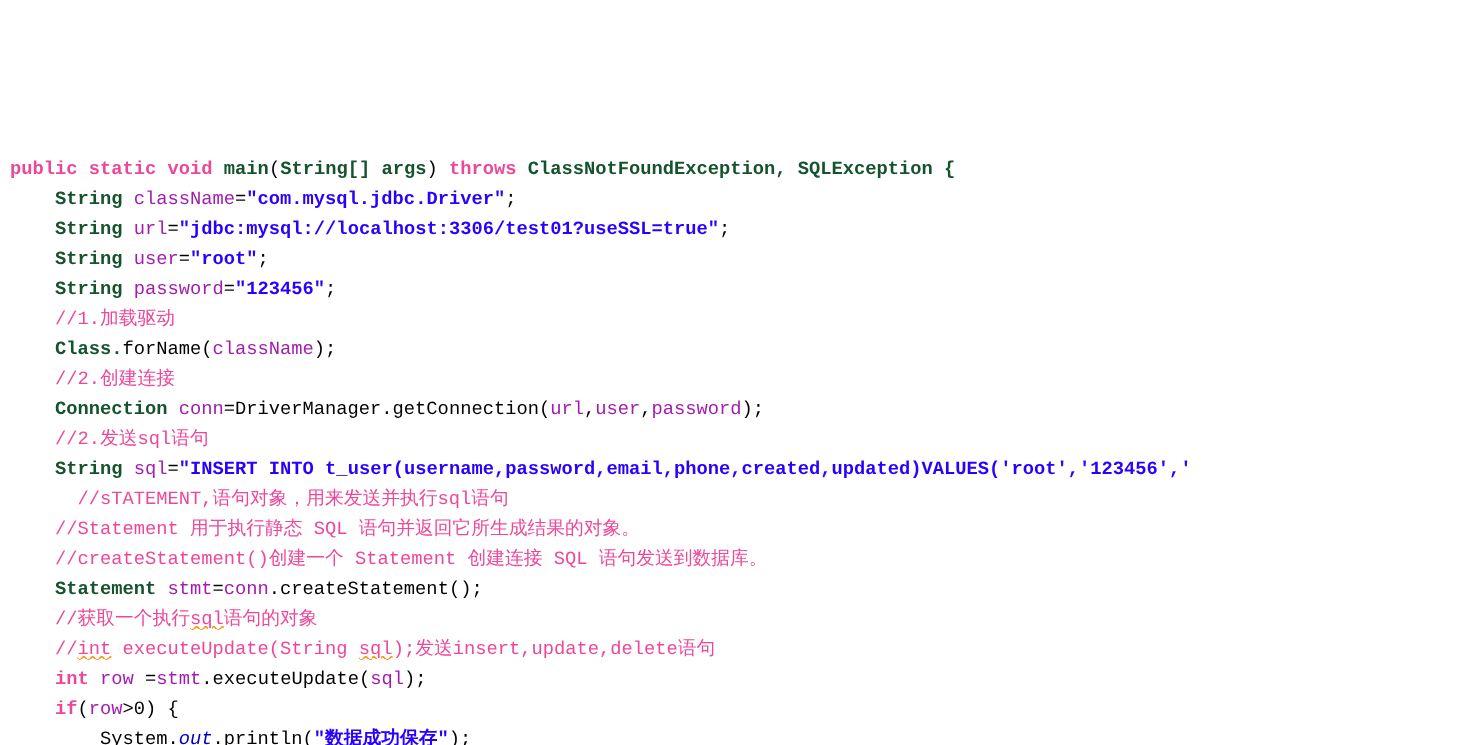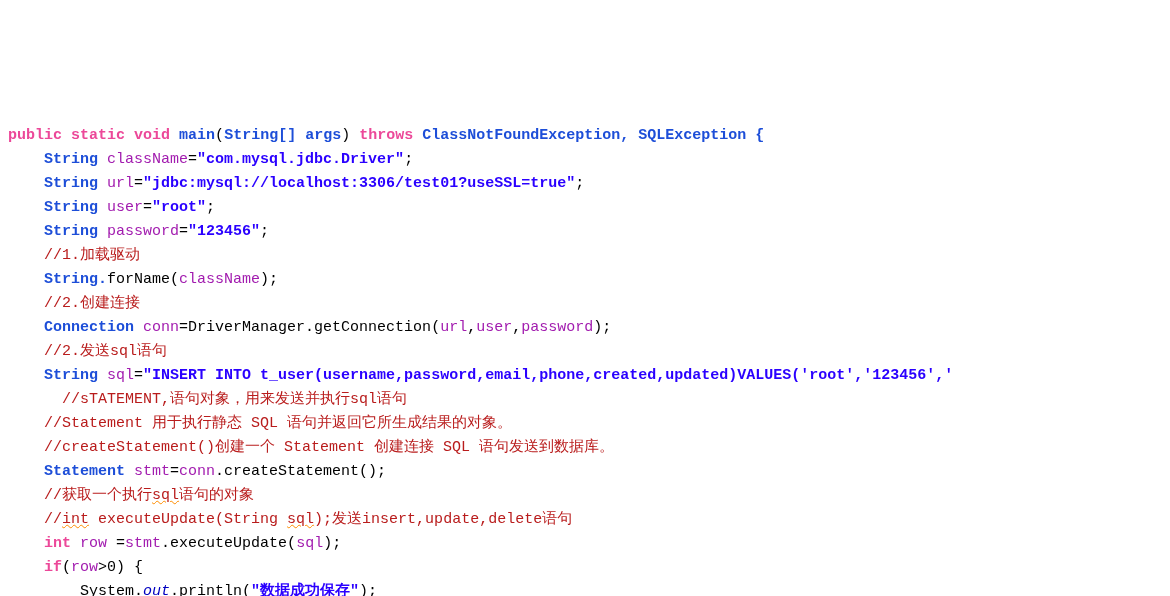--- a/index.html
+++ b/index.html
@@ -8,43 +8,43 @@
     font-family: Consolas, "Courier New", monospace;
     font-size: 15px;
     line-height: 1.6;
     background: #ffffff;
     color: #000000;
     white-space: pre;
     overflow-x: hidden;
     position: relative;
   }
   .kw   { color: #ec4899; font-weight: bold; }   
-  .type { color: #1d4ed8; font-weight: bold; }   
+  .type { color: #14532d; font-weight: bold; }   
   .var  { color: #a21caf; }                       
   .str  { color: #2a00ff; font-weight: bold; }   
-  .cmt  { color: #b91c1c; }                       
+  .cmt  { color: #ec4899; }                       
   .fld  { color: #0000c0; font-style: italic; }  
   .call { color: #000000; }  
   .num  { color: #000000; }
   .ul   { text-decoration: underline #ff8c00 wavy; text-decoration-thickness: 1px; }
   .nowrap { white-space: pre; }
 </style>
 </head>
 <body>
 
 
 
 <div class="nowrap">
 <span><span class="kw">public</span> <span class="kw">static</span> <span class="kw">void</span> <span class="type">main</span><span>(</span><span class="type">String[] args</span><span>)</span> <span class="kw">throws</span> <span class="type">ClassNotFoundException, SQLException {</span></span>
 <span>    <span class="type">String</span> <span class="var">className</span><span>=</span><span class="str">"com.mysql.jdbc.Driver"</span><span>;</span></span>
 <span>    <span class="type">String</span> <span class="var">url</span><span>=</span><span class="str">"jdbc:mysql://localhost:3306/test01?useSSL=true"</span><span>;</span></span>
 <span>    <span class="type">String</span> <span class="var">user</span><span>=</span><span class="str">"root"</span><span>;</span></span>
 <span>    <span class="type">String</span> <span class="var">password</span><span>=</span><span class="str">"123456"</span><span>;</span></span>
 <span>    <span class="cmt">//1.加载驱动</span></span>
-<span>    <span class="type">String.</span><span class="call">forName</span><span>(</span><span class="var">className</span><span>);</span></span>
+<span>    <span class="type">Class.</span><span class="call">forName</span><span>(</span><span class="var">className</span><span>);</span></span>
 <span>    <span class="cmt">//2.创建连接</span></span>
 <span>    <span class="type">Connection </span><span class="var">conn</span><span>=DriverManager.</span><span class="call">getConnection</span><span>(</span><span class="var">url</span><span>,</span><span class="var">user</span><span>,</span><span class="var">password</span><span>);</span></span>
 <span>    <span class="cmt">//2.发送sql语句</span></span>
 <span>    <span class="type">String</span> <span class="var">sql</span><span>=</span><span class="str">"INSERT INTO t_user(username,password,email,phone,created,updated)VALUES('root','123456','</span></span>
 <span>    <span class="cmt">  //sTATEMENT,语句对象，用来发送并执行sql语句</span></span>
 <span>    <span class="cmt">//Statement 用于执行静态 SQL 语句并返回它所生成结果的对象。</span></span>
 <span>    <span class="cmt">//createStatement()创建一个 Statement 创建连接 SQL 语句发送到数据库。</span></span>
 <span>    <span class="type">Statement </span><span class="var">stmt</span><span>=</span><span class="var">conn</span><span>.createStatement();</span></span>
 <span>    <span class="cmt"><span>//获取一个执行</span><span class="ul">sql</span><span>语句的对象</span></span></span>
 <span>    <span class="cmt"><span>//</span><span class="ul">int</span><span> executeUpdate(String </span><span class="ul">sql</span><span>);发送insert,update,delete语句</span></span></span>

